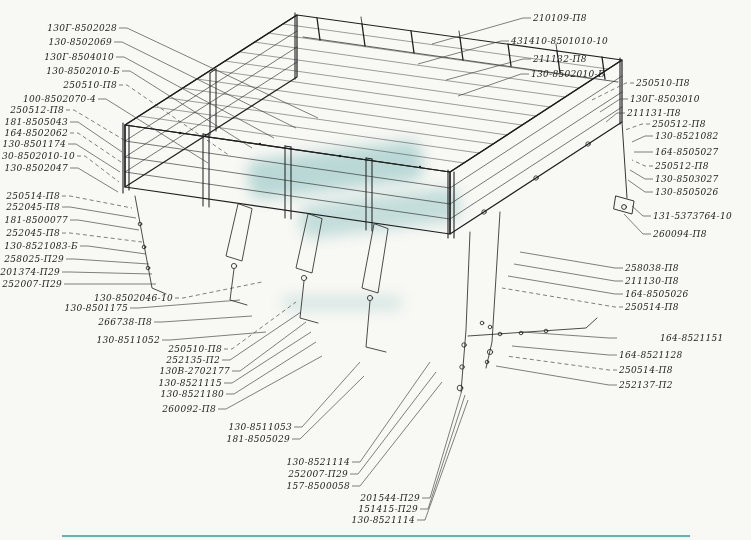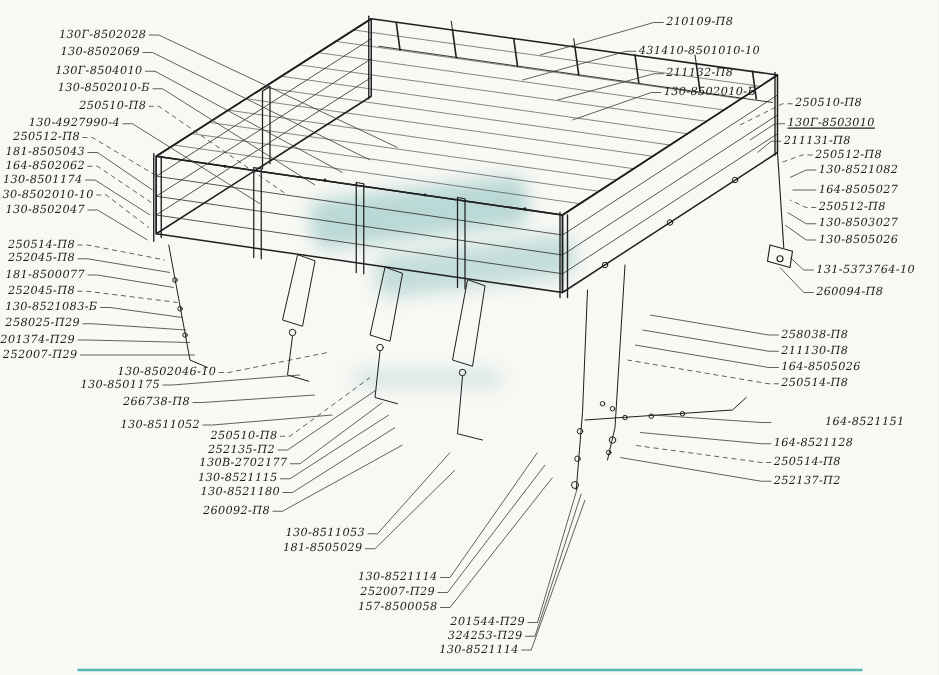--- a/index.html
+++ b/index.html
@@ -212,21 +212,21 @@
         <path d="M617,385 L609,385 L496,366" class="leader"></path>
       </g>
   </svg>
 
   <div id="labels-layer">
       <div class="part-label r" style="left: 117px; top: 28px;">130Г-8502028</div>
       <div class="part-label r" style="left: 112px; top: 42px;">130-8502069</div>
       <div class="part-label r" style="left: 114px; top: 57px;">130Г-8504010</div>
       <div class="part-label r" style="left: 120px; top: 71px;">130-8502010-Б</div>
       <div class="part-label r" style="left: 117px; top: 85px;">250510-П8</div>
-      <div class="part-label r" style="left: 96px; top: 99px;">130-4927990-4</div>
+      <div class="part-label r" style="left: 96px; top: 99px;">100-8502070-4</div>
       <div class="part-label r" style="left: 64px; top: 110px;">250512-П8</div>
       <div class="part-label r" style="left: 68px; top: 122px;">181-8505043</div>
       <div class="part-label r" style="left: 68px; top: 133px;">164-8502062</div>
       <div class="part-label r" style="left: 66px; top: 144px;">130-8501174</div>
       <div class="part-label r" style="left: 75px; top: 156px;">130-8502010-10</div>
       <div class="part-label r" style="left: 68px; top: 168px;">130-8502047</div>
       <div class="part-label r" style="left: 60px; top: 196px;">250514-П8</div>
       <div class="part-label r" style="left: 60px; top: 207px;">252045-П8</div>
       <div class="part-label r" style="left: 68px; top: 220px;">181-8500077</div>
       <div class="part-label r" style="left: 60px; top: 233px;">252045-П8</div>
@@ -243,28 +243,28 @@
       <div class="part-label r" style="left: 230px; top: 371px;">130В-2702177</div>
       <div class="part-label r" style="left: 222px; top: 383px;">130-8521115</div>
       <div class="part-label r" style="left: 224px; top: 394px;">130-8521180</div>
       <div class="part-label r" style="left: 216px; top: 409px;">260092-П8</div>
       <div class="part-label r" style="left: 292px; top: 427px;">130-8511053</div>
       <div class="part-label r" style="left: 290px; top: 439px;">181-8505029</div>
       <div class="part-label r" style="left: 350px; top: 462px;">130-8521114</div>
       <div class="part-label r" style="left: 348px; top: 474px;">252007-П29</div>
       <div class="part-label r" style="left: 350px; top: 486px;">157-8500058</div>
       <div class="part-label r" style="left: 420px; top: 498px;">201544-П29</div>
-      <div class="part-label r" style="left: 418px; top: 509px;">324253-П29</div>
+      <div class="part-label r" style="left: 418px; top: 509px;">151415-П29</div>
       <div class="part-label r" style="left: 415px; top: 520px;">130-8521114</div>
       <div class="part-label l" style="left: 533px; top: 18px;">210109-П8</div>
       <div class="part-label l" style="left: 511px; top: 41px;">431410-8501010-10</div>
       <div class="part-label l" style="left: 533px; top: 59px;">211132-П8</div>
       <div class="part-label l" style="left: 531px; top: 74px;">130-8502010-Б</div>
       <div class="part-label l" style="left: 636px; top: 83px;">250510-П8</div>
-      <div class="part-label l" style="left: 630px; top: 99px; text-decoration: underline;">130Г-8503010</div>
+      <div class="part-label l" style="left: 630px; top: 99px;">130Г-8503010</div>
       <div class="part-label l" style="left: 627px; top: 113px;">211131-П8</div>
       <div class="part-label l" style="left: 652px; top: 124px;">250512-П8</div>
       <div class="part-label l" style="left: 655px; top: 136px;">130-8521082</div>
       <div class="part-label l" style="left: 655px; top: 152px;">164-8505027</div>
       <div class="part-label l" style="left: 655px; top: 166px;">250512-П8</div>
       <div class="part-label l" style="left: 655px; top: 179px;">130-8503027</div>
       <div class="part-label l" style="left: 655px; top: 192px;">130-8505026</div>
       <div class="part-label l" style="left: 653px; top: 216px;">131-5373764-10</div>
       <div class="part-label l" style="left: 653px; top: 234px;">260094-П8</div>
       <div class="part-label l" style="left: 625px; top: 268px;">258038-П8</div>

